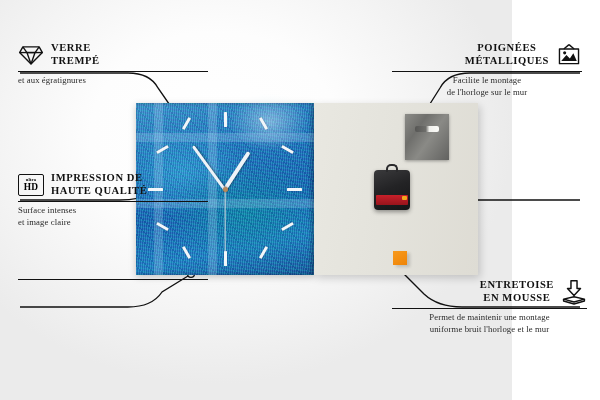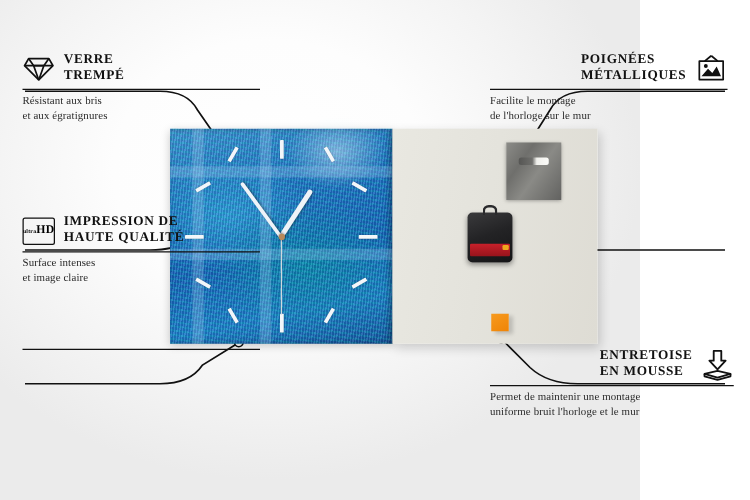--- a/index.html
+++ b/index.html
@@ -90,41 +90,41 @@
   }
   #spacer {
     left: 393px; top: 251px; width: 14px; height: 14px;
     background: linear-gradient(150deg, #f79a1e 0%, #ef8406 100%);
     box-shadow: 3px 2px 3px rgba(0,0,0,.16);
   }
 
   
   .callout { position: absolute; width: 190px; }
   .callout.left  { text-align: left; }
-  .callout.right { text-align: left; }
+  .callout.right { text-align: center; }
   .head {
     display: flex; align-items: center; gap: 7px;
     padding-bottom: 3px;
   }
   .callout.right .head { flex-direction: row-reverse; }
   .title {
     font-size: 10.6px; font-weight: bold; letter-spacing: .55px;
     color: #111; line-height: 1.22; text-transform: uppercase;
   }
   .rule { height: 1.35px; background: #111; width: 100%; }
   .sub {
     font-size: 8.7px; color: #2a2a2a; line-height: 1.32;
     padding-top: 3px; letter-spacing: .1px;
   }
   .ico { width: 26px; height: 26px; flex: 0 0 26px; }
   .ico svg { width: 100%; height: 100%; display: block; }
   .hdbox {
     width: 26px; height: 22px; flex: 0 0 26px;
     border: 1.4px solid #111; border-radius: 2px;
-    display: flex; flex-direction: row; align-items: center; justify-content: center;
+    display: flex; flex-direction: column; align-items: center; justify-content: center;
     line-height: 1;
   }
   .hdbox .u { font-size: 4.6px; font-weight: bold; letter-spacing: .2px; }
   .hdbox .h { font-size: 9.4px; font-weight: bold; letter-spacing: .3px; }
 </style>
 </head>
 <body>
 
 <div id="stage">
 
@@ -201,21 +201,20 @@
         </g>
           </svg>
       </span>
       <div class="title">
         <div>VERRE</div>
         <div>TREMPÉ</div>
       </div>
     </div>
     <div class="rule"></div>
     <div class="sub">
-      <div>Résistant aux bris</div>
       <div>et aux égratignures</div>
     </div>
   </div>
 
   <div class="callout left" style="left:18px; top:172px;">
     <div class="head">
       <span class="hdbox">
         <span class="u">ultra</span>
         <span class="h">HD</span>
       </span>

